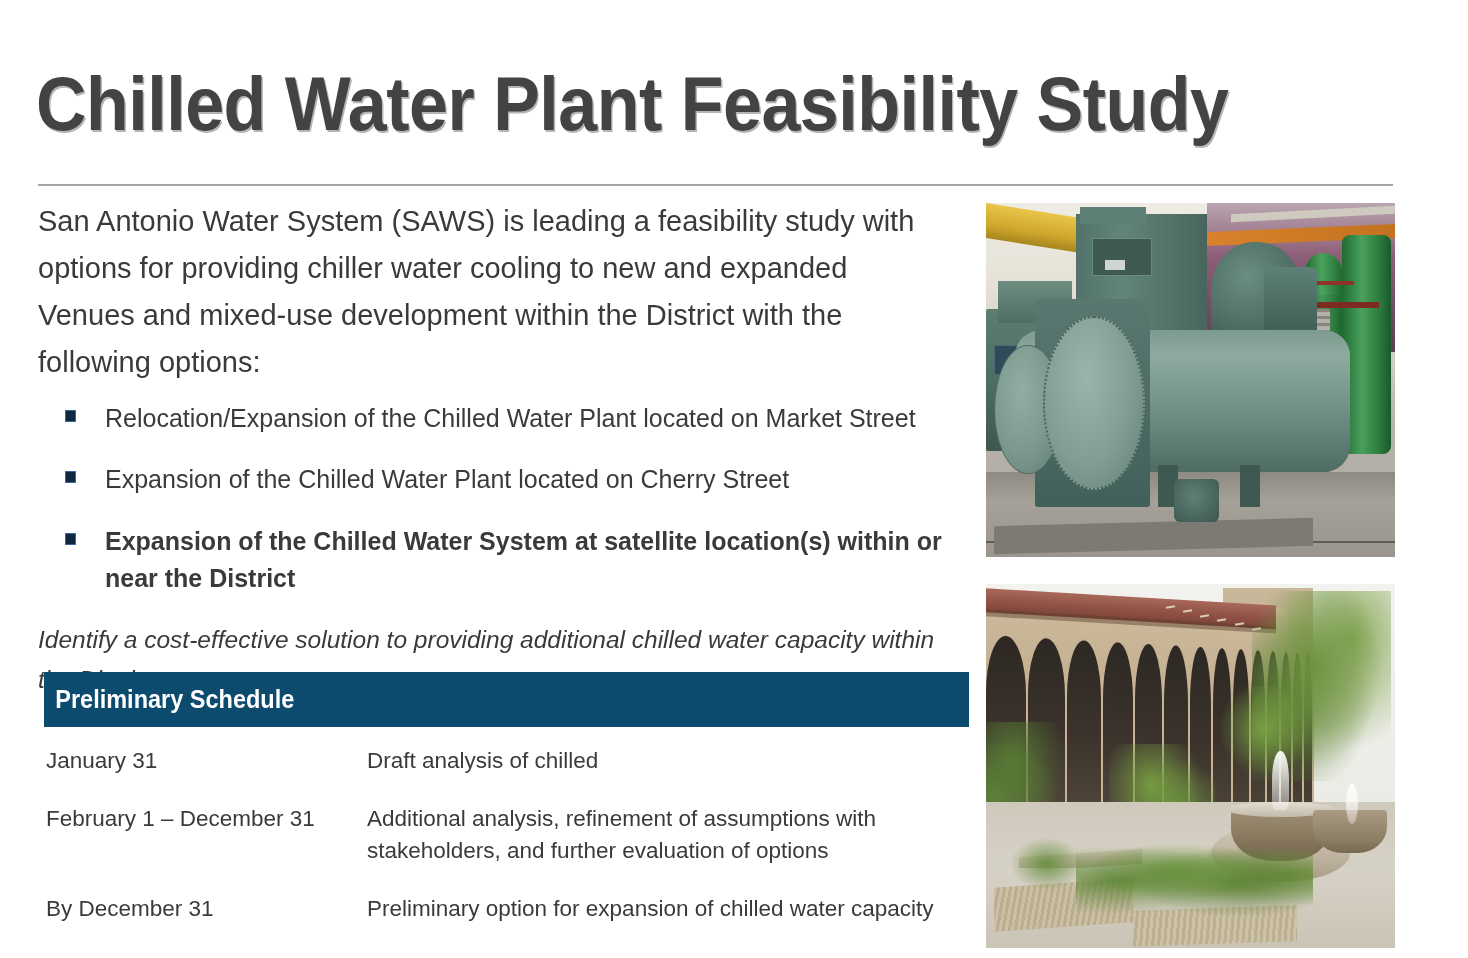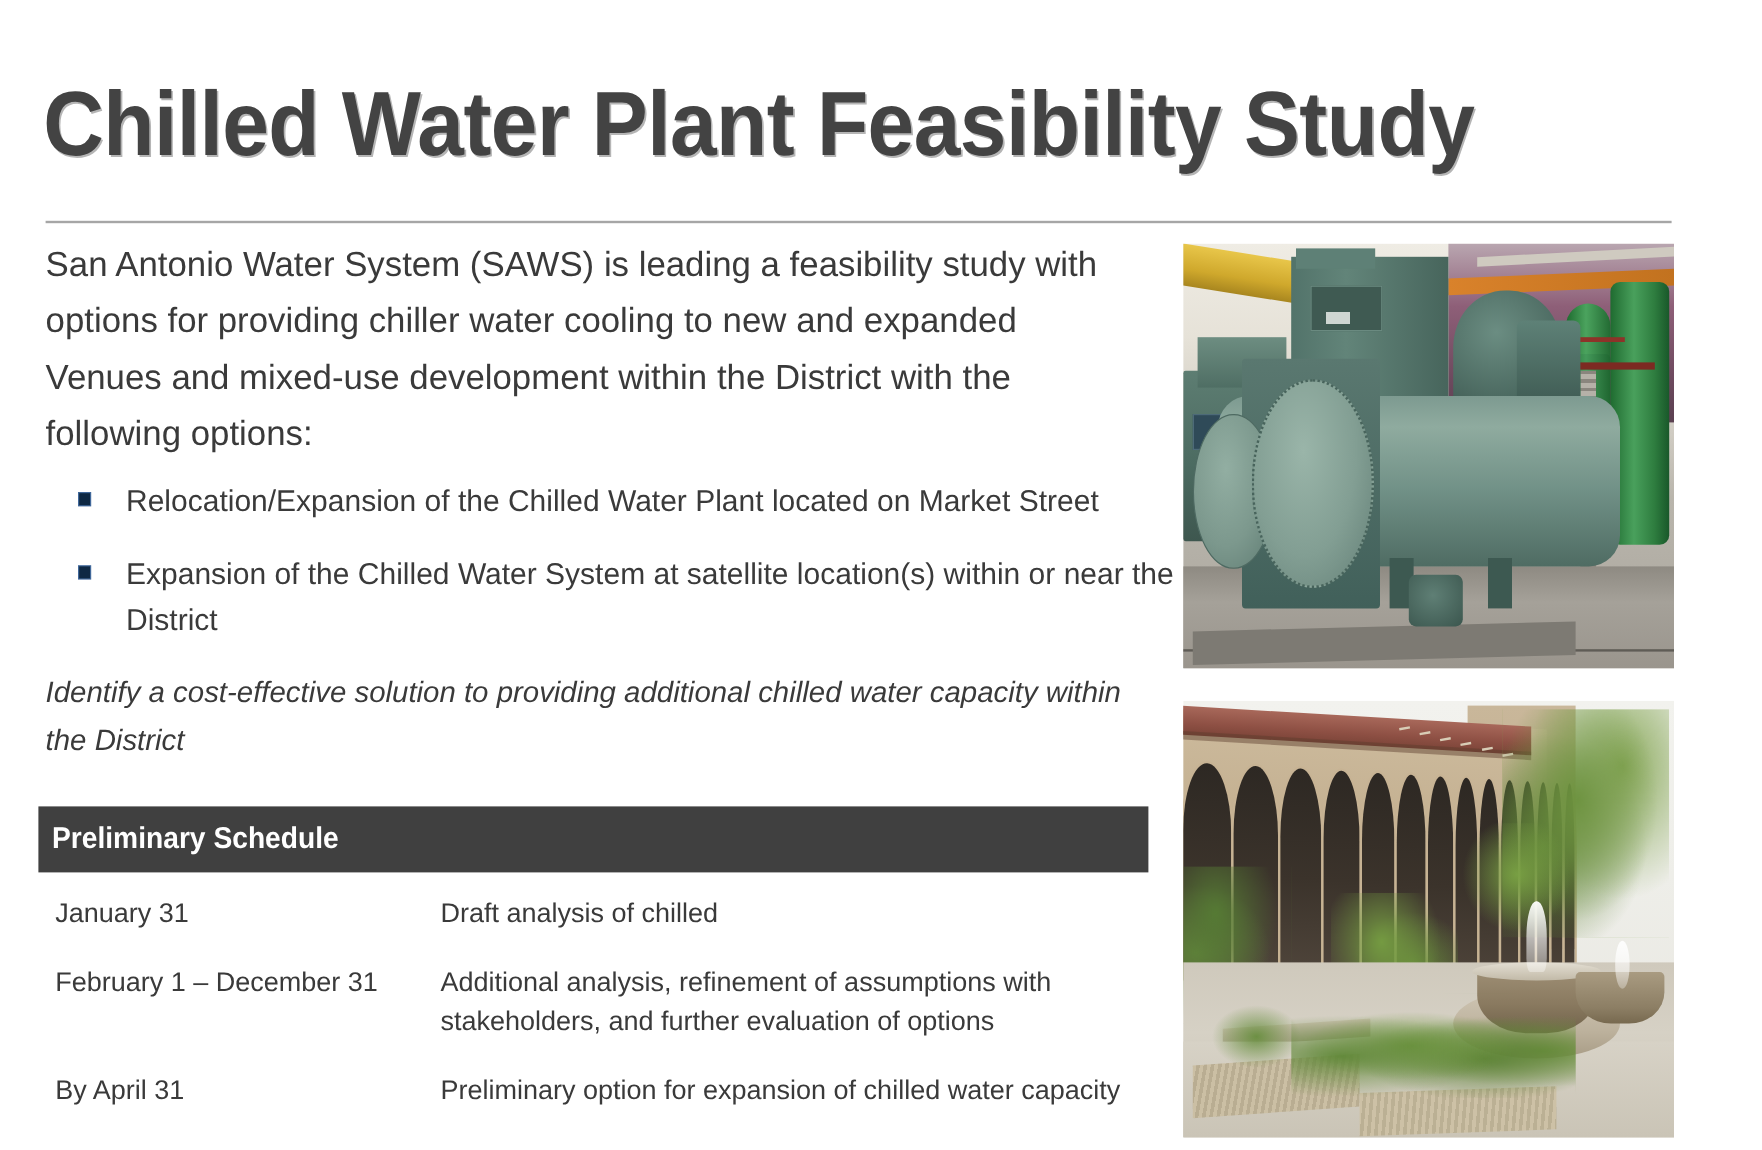--- a/index.html
+++ b/index.html
@@ -63,21 +63,21 @@
   }
   .bullet-item {
     position: relative;
     padding-left: 67px;
     font-size: 25px;
     line-height: 1.5;
     color: #3a3a3a;
     margin-bottom: 24px;
     width: 880px;
   }
-  .bullet-item:last-child { margin-bottom: 0; }
+  .bullet-item:last-child { margin-bottom: 0; font-weight: bold; }
   .bullet-marker {
     position: absolute;
     left: 28px;
     top: 11px;
     width: 9px;
     height: 10px;
     background: #0e2843;
     box-shadow: 0 0 0 1px #41689a;
     display: block;
   }
@@ -86,25 +86,25 @@
     line-height: 1.62;
     color: #3a3a3a;
     margin: 22px 0 0 0;
     width: 900px;
     font-style: italic;
   }
 
   
   .schedule-banner {
     position: absolute;
-    left: 32px;
+    left: 44px;
     top: 672px;
     width: 925px;
     height: 55px;
-    background: #404040;
+    background: #0c4a6e;
     display: flex;
     align-items: center;
   }
   .schedule-banner-text {
     color: #ffffff;
     font-size: 25px;
     font-weight: bold;
     padding-left: 12px;
     transform: scaleX(0.94);
     transform-origin: left center;
@@ -436,20 +436,24 @@
 <div class="title-rule"></div>
 
 <div class="left-col">
 
   <p class="intro-para">San Antonio Water System (SAWS) is leading a feasibility study with options for providing chiller water cooling to new and expanded Venues and mixed-use development within the District with the following options:</p>
 
   <ul class="bullet-list">
     <li class="bullet-item">
       <span class="bullet-marker"></span>
       <span>Relocation/Expansion of the Chilled Water Plant located on Market Street</span>
+    </li>
+    <li class="bullet-item">
+      <span class="bullet-marker"></span>
+      <span>Expansion of the Chilled Water Plant located on Cherry Street</span>
     </li>
     <li class="bullet-item">
       <span class="bullet-marker"></span>
       <span>Expansion of the Chilled Water System at satellite location(s) within or near the District</span>
     </li>
   </ul>
 
   <p class="identify-para">Identify a cost-effective solution to providing additional chilled water capacity within the District</p>
 </div>
 
@@ -461,21 +465,21 @@
   <tbody>
     <tr>
       <td class="col-when">January 31</td>
       <td class="col-what">Draft analysis of chilled</td>
     </tr>
     <tr>
       <td class="col-when">February 1 – December 31</td>
       <td class="col-what">Additional analysis, refinement of assumptions with stakeholders, and further evaluation of options</td>
     </tr>
     <tr>
-      <td class="col-when">By April 31</td>
+      <td class="col-when">By December 31</td>
       <td class="col-what">Preliminary option for expansion of chilled water capacity</td>
     </tr>
   </tbody>
 </table>
 
 <div class="photo photo-top">
   <div class="photo-inner">
     <div class="cr-wall"></div>
     <div class="cr-backwall"></div>
     <div class="cr-backwall-stripe"></div>

